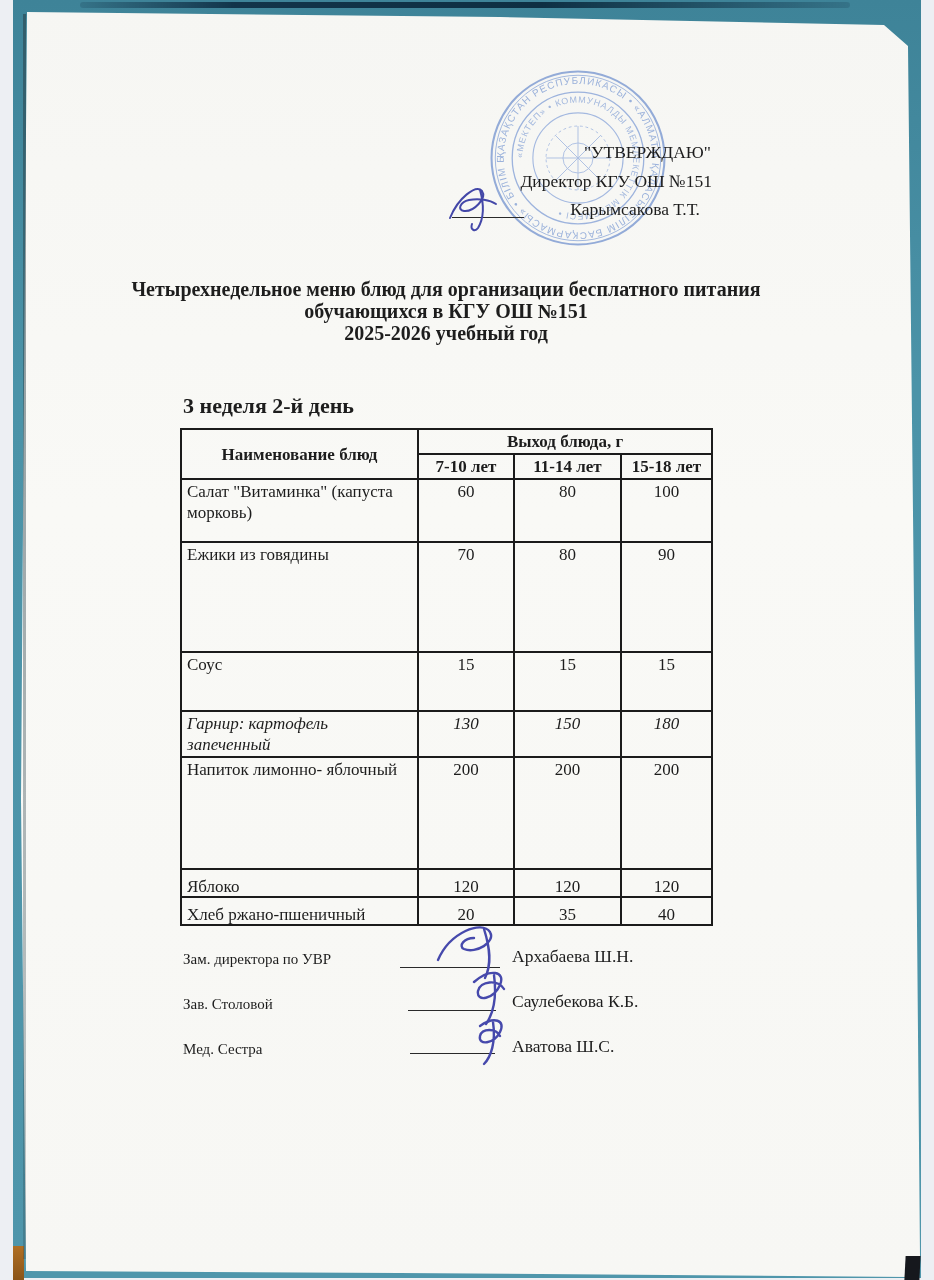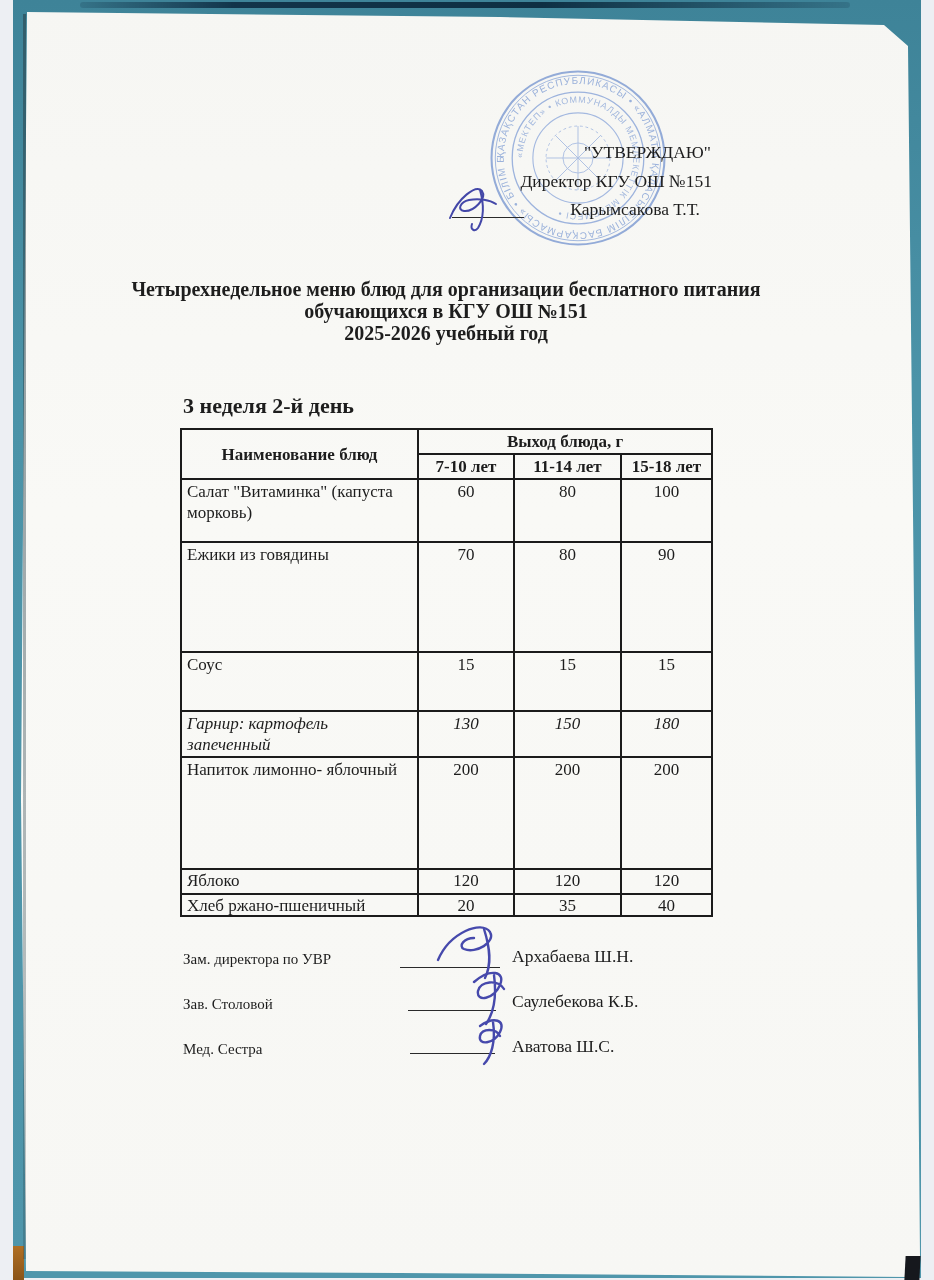--- a/index.html
+++ b/index.html
@@ -38,21 +38,21 @@
   
   table.menu{position:absolute;left:180px;top:408px;width:531px;border-collapse:collapse;
         table-layout:fixed;z-index:4;font-size:17px;margin-top:20px;}
   table.menu td,table.menu th{border:2px solid #1b1b1b;padding:1px 5px;vertical-align:top;
         line-height:21px;overflow:hidden;}
   table.menu th{font-weight:bold;text-align:center;vertical-align:middle;}
   td.num{text-align:center;padding-top:2px;}
   tr.hr1{height:23px;} tr.hr2{height:22px;}
   tr.r0{height:63px;} tr.r1{height:110px;} tr.r2{height:59px;} tr.r3{height:43px;font-style:italic;}
   tr.r4{height:112px;} tr.r5{height:25px;} tr.r6{height:22px;}
-  tr.r5 td,tr.r6 td{line-height:19px;padding-top:1px;padding-bottom:0;}
+  tr.r5 td,tr.r6 td{line-height:19px;padding-top:7px;padding-bottom:0;}
   
   .sig-role{position:absolute;left:183px;font-size:15px;white-space:nowrap;z-index:4;}
   .sig-name{position:absolute;left:512px;font-size:17.5px;white-space:nowrap;z-index:4;}
   .sig-line{position:absolute;border-bottom:1.6px solid #2a2a2a;z-index:4;}
   .big-sig{position:absolute;left:430px;top:918px;width:120px;height:160px;z-index:5;}
 </style>
 </head>
 <body>
 
 <div id="screen">

